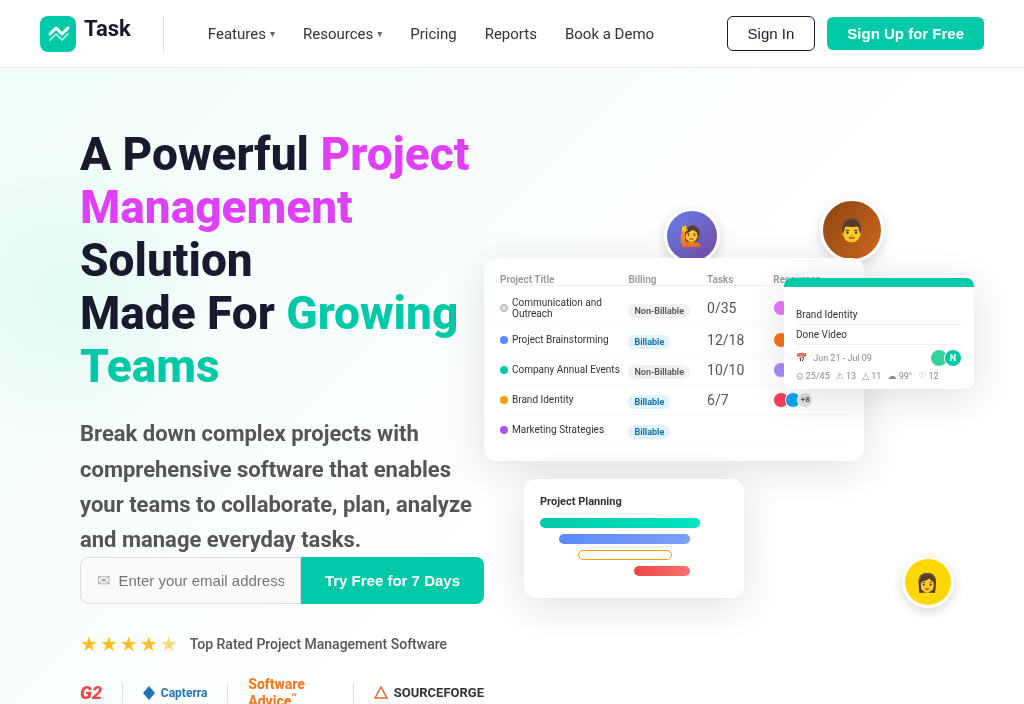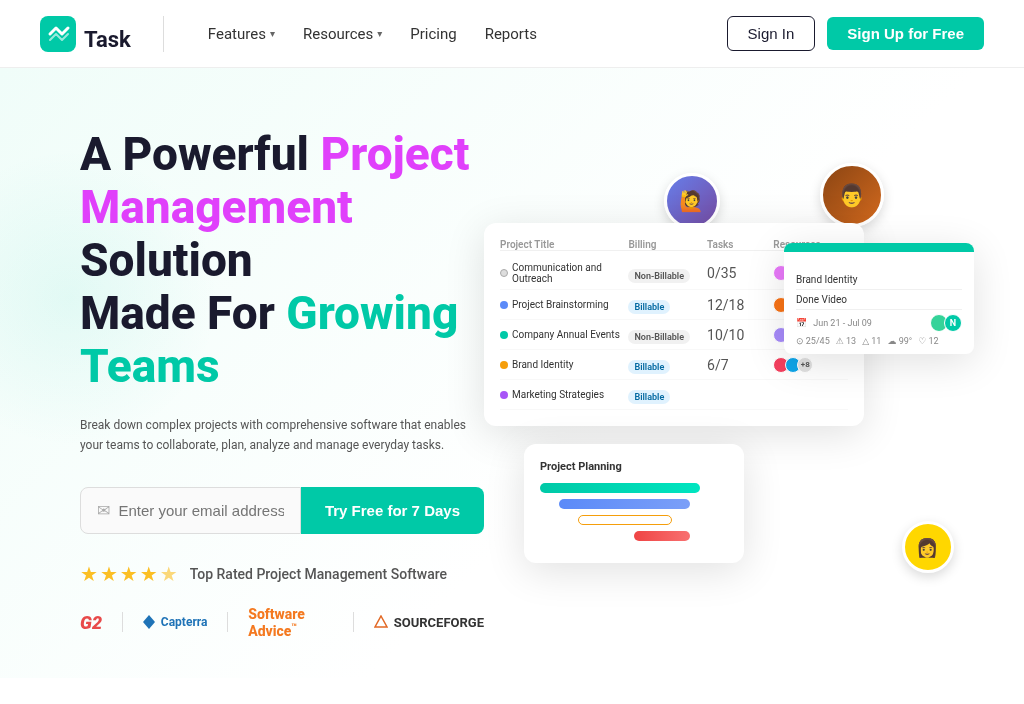--- a/index.html
+++ b/index.html
@@ -1,37 +1,37 @@
 <!DOCTYPE html>
 <html><head>
   <meta charset="utf-8">
   <style>
     * { box-sizing: border-box; margin: 0; padding: 0; }
     body { font-family: -apple-system, BlinkMacSystemFont, 'Segoe UI', Roboto, sans-serif; background: #fff; color: #1a1a2e; overflow-x: hidden; }
 
     
     nav { display: flex; align-items: center; padding: 0 40px; height: 68px; border-bottom: 1px solid #eee; background: #fff; position: sticky; top: 0; z-index: 100; }
-    .nav-logo { display: flex; align-items: flex-end; gap: 8px; margin-right: 32px; padding-right: 32px; border-right: 1px solid #ddd; }
+    .nav-logo { display: flex; align-items: flex-start; gap: 8px; margin-right: 32px; padding-right: 32px; border-right: 1px solid #ddd; }
     .logo-icon { width: 36px; height: 36px; }
     .logo-text { font-size: 22px; font-weight: 700; color: #1a1a2e; }
     .nav-links { display: flex; gap: 4px; flex: 1; }
     .nav-link { display: flex; align-items: center; gap: 4px; padding: 8px 12px; font-size: 15px; color: #333; cursor: pointer; border: none; background: none; text-decoration: none; }
     .chevron { font-size: 10px; color: #666; }
     .nav-actions { display: flex; align-items: center; gap: 12px; }
     .btn-signin { padding: 8px 20px; border: 1.5px solid #1a1a2e; border-radius: 6px; background: #fff; color: #1a1a2e; font-size: 15px; font-weight: 500; cursor: pointer; }
     .btn-signup { padding: 8px 20px; border: none; border-radius: 6px; background: #00c9a7; color: #fff; font-size: 15px; font-weight: 600; cursor: pointer; }
 
     
     .hero { display: flex; align-items: center; padding: 60px 80px 40px 80px; min-height: 520px; position: relative; overflow: hidden; background: linear-gradient(135deg, #f0fdf9 0%, #fff 60%); }
     .hero::before { content: ''; position: absolute; left: -80px; top: 80px; width: 300px; height: 300px; border-radius: 50%; background: radial-gradient(circle, rgba(0,201,167,0.08) 0%, transparent 70%); }
     .hero-left { flex: 1; max-width: 480px; z-index: 1; }
     .hero-headline { font-size: 46px; font-weight: 800; line-height: 1.15; margin-bottom: 24px; color: #1a1a2e; }
     .hero-headline .pink { color: #e040fb; }
     .hero-headline .green { color: #00c9a7; }
-    .hero-sub { font-size: 12px; color: #555; line-height: 1.6; margin-bottom: 32px; max-width: 400px; }
+    .hero-sub { font-size: 22px; color: #555; line-height: 1.6; max-width: 400px; font-weight: bold; }
     .email-row { display: flex; gap: 0; margin-bottom: 28px; max-width: 460px; }
     .email-input-wrap { display: flex; align-items: center; flex: 1; border: 1.5px solid #ddd; border-radius: 8px 0 0 8px; padding: 0 16px; background: #fafafa; }
     .email-icon { color: #aaa; margin-right: 8px; font-size: 16px; }
     .email-input { border: none; background: transparent; font-size: 15px; color: #888; outline: none; width: 100%; padding: 14px 0; }
     .btn-try { padding: 14px 24px; background: #00c9a7; color: #fff; border: none; border-radius: 0 8px 8px 0; font-size: 15px; font-weight: 600; cursor: pointer; white-space: nowrap; }
     .stars-row { display: flex; align-items: center; gap: 10px; margin-bottom: 20px; }
     .stars { color: #fbbf24; font-size: 20px; letter-spacing: 2px; }
     .stars-label { font-size: 14px; color: #555; font-weight: 500; }
     .badges-row { display: flex; align-items: center; gap: 20px; }
     .badge-item { display: flex; align-items: center; gap: 6px; font-size: 14px; font-weight: 700; color: #333; }
@@ -103,20 +103,23 @@
     <a class="nav-link">
       <span>Resources</span>
       <span class="chevron">▾</span>
     </a>
     <a class="nav-link">
       <span>Pricing</span>
     </a>
     <a class="nav-link">
       <span>Reports</span>
     </a>
+    <a class="nav-link">
+      <span>Book a Demo</span>
+    </a>
   </div>
   <div class="nav-actions">
     <button class="btn-signin">Sign In</button>
     <button class="btn-signup">Sign Up for Free</button>
   </div>
 </nav>
 
 <section class="hero">
   <div class="hero-left">
     <h1 class="hero-headline">

